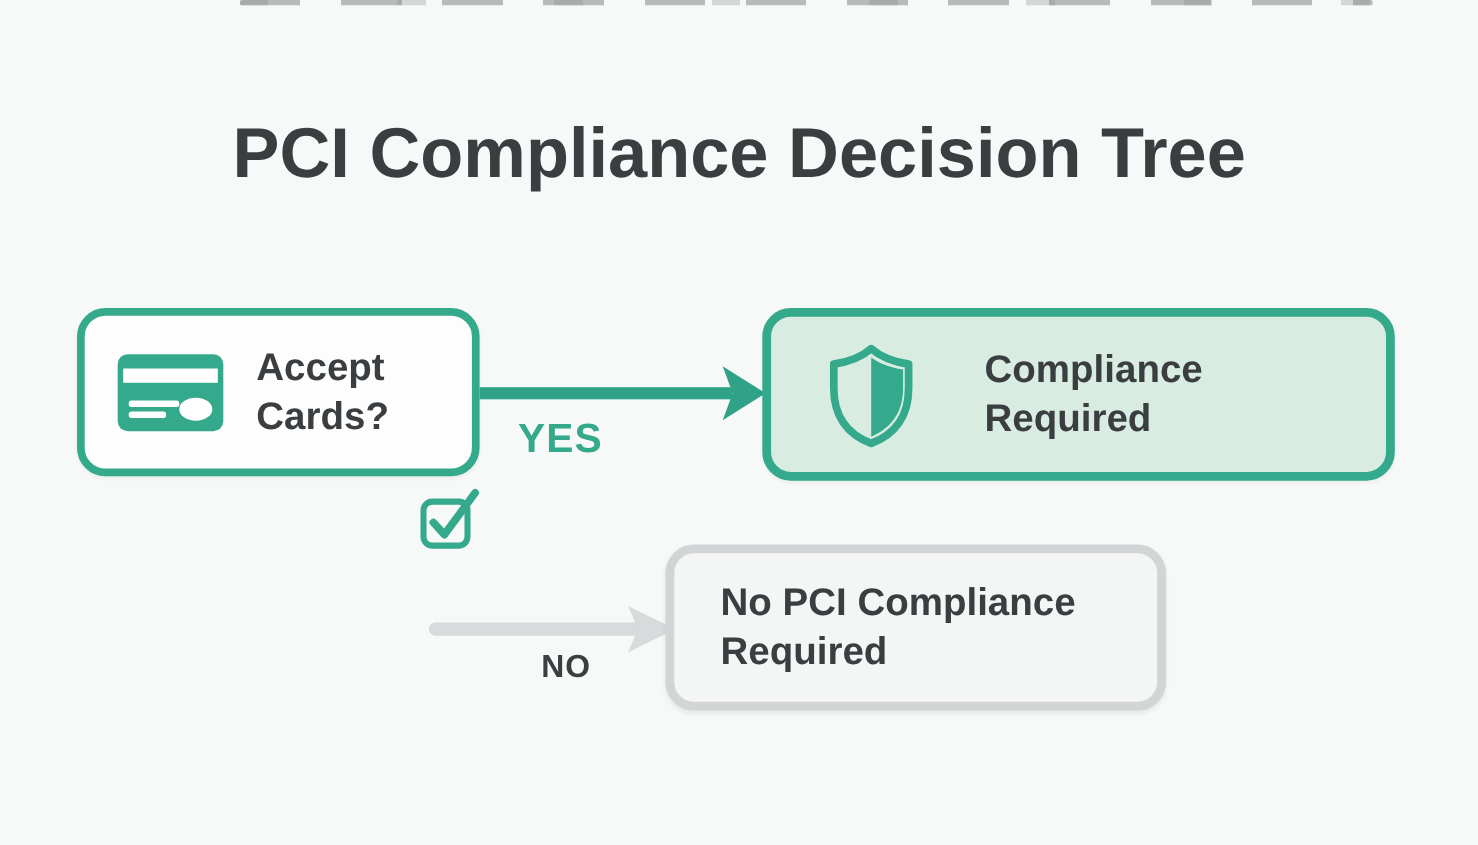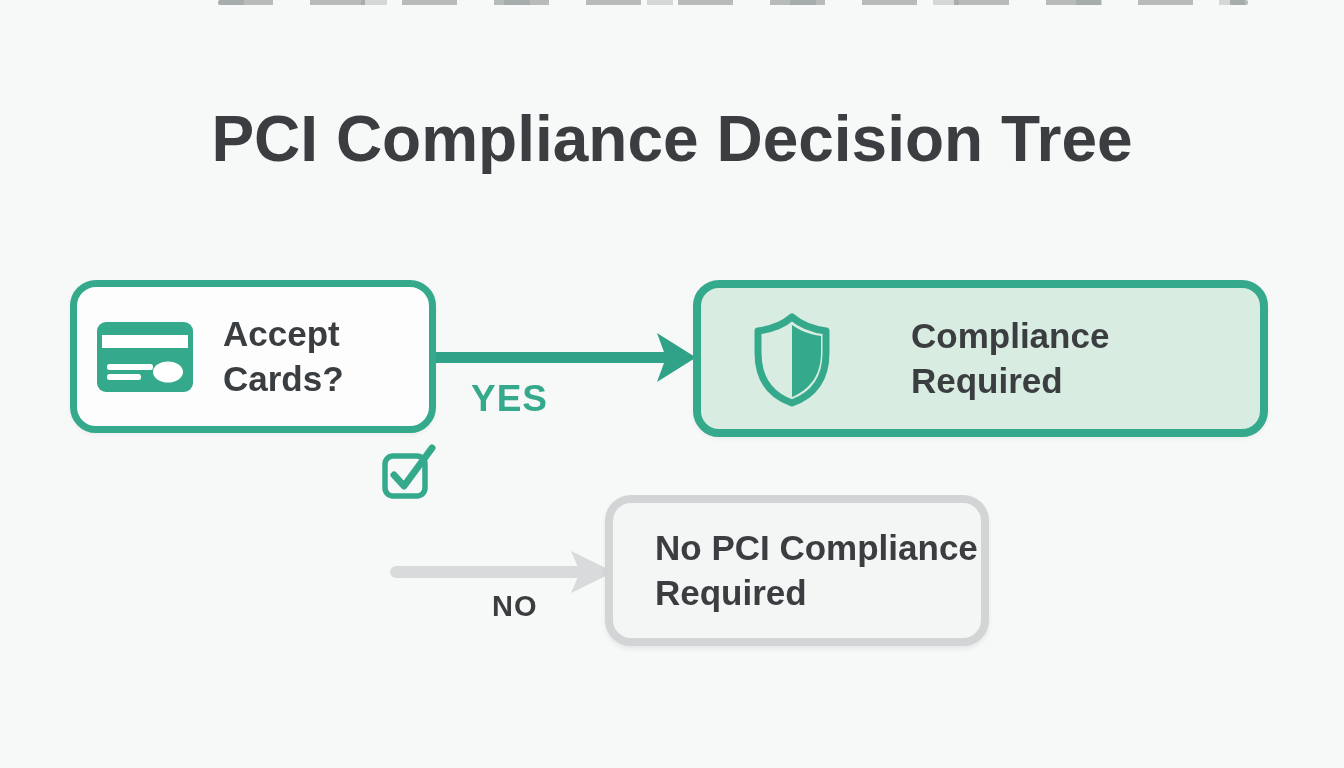--- a/index.html
+++ b/index.html
@@ -55,36 +55,36 @@
     font-weight:bold;
     color:var(--text-dark);
     font-size:35px;
     line-height:1.28;
   }
   .decision-node{
     left:70px; top:280px;
     width:366px; height:153px;
     background:var(--white-fill);
     border:7px solid var(--green);
-    padding-left:20px;
+    padding-left:30px;
     box-shadow:0 2px 4px rgba(0,0,0,.05);
   }
   .decision-node .node-label{ margin-left:30px; width:160px; }
   .yes-node{
     left:693px; top:280px;
     width:575px; height:157px;
     background:var(--mint-fill);
     border:8px solid var(--green);
     padding-left:44px;
     box-shadow:0 2px 4px rgba(0,0,0,.05);
   }
-  .yes-node .node-label{ margin-left:72px; width:260px; }
+  .yes-node .node-label{ margin-left:56px; width:260px; }
   .no-node{
     left:605px; top:495px;
-    width:384px; height:151px;
+    width:455px; height:151px;
     background:var(--gray-fill);
     border:8px solid var(--gray-border);
     padding-left:42px;
     box-shadow:0 3px 5px rgba(0,0,0,.07);
   }
   .no-node .node-label{ width:335px; }
   .edge{ position:absolute; }
   .edge-label{
     position:absolute;
     font-weight:bold;

